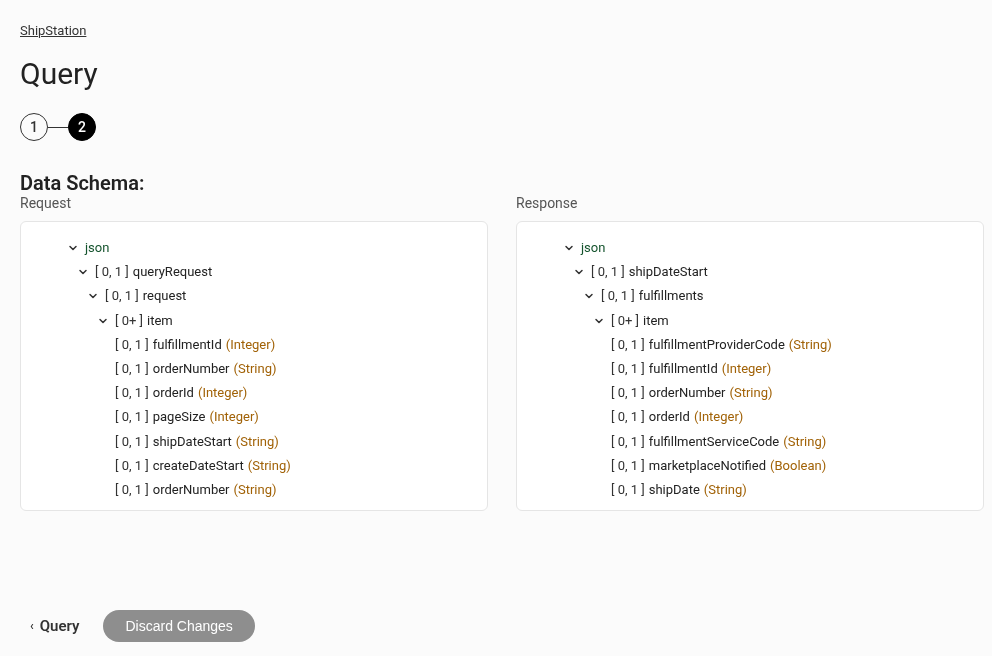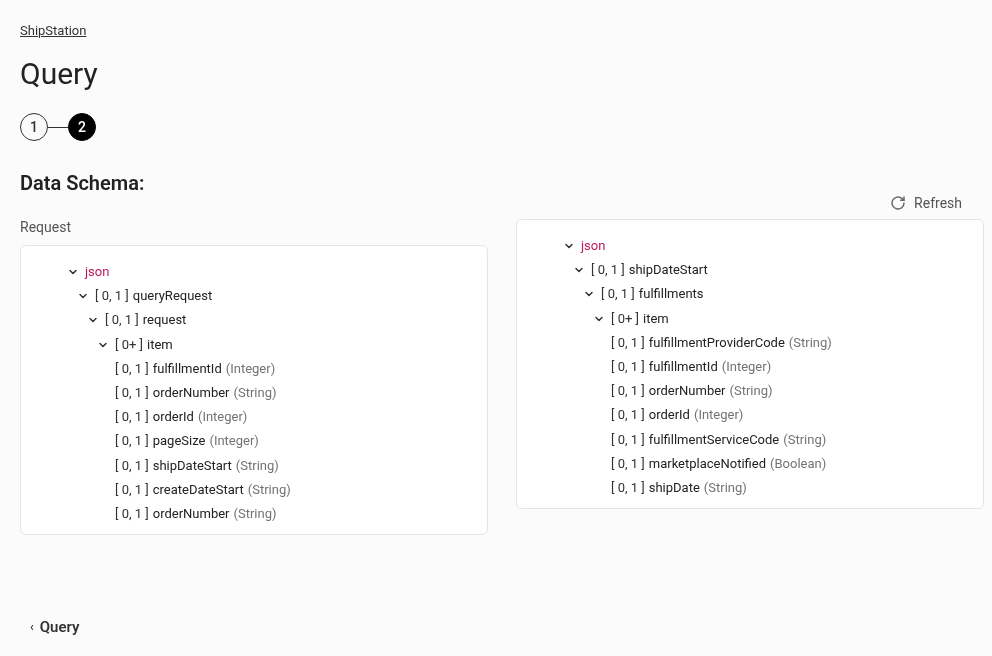--- a/index.html
+++ b/index.html
@@ -135,26 +135,26 @@
     }
     .cardinality {
       color: #333;
       margin-right: 4px;
     }
     .field-name {
       font-weight: 400;
       color: #222;
     }
     .field-type {
-      color: #737373;
+      color: #a16207;
       margin-left: 4px;
       font-weight: 400;
     }
     .root-label {
-      color: #be185d;
+      color: #14532d;
     }
     .indent-0 { padding-left: 44px; }
     .indent-1 { padding-left: 54px; }
     .indent-2 { padding-left: 64px; }
     .indent-3 { padding-left: 74px; }
     .indent-4 { padding-left: 94px; }
     .footer {
       position: absolute;
       bottom: 0;
       left: 0;
@@ -204,31 +204,20 @@
   <h1 class="page-title">Query</h1>
 
   <div class="stepper">
     <div class="step step-inactive">1</div>
     <div class="step-line"></div>
     <div class="step step-active">2</div>
   </div>
 
   <div class="section-title">Data Schema:</div>
 
-  <div class="refresh-row">
-    <div class="refresh-btn">
-      <span class="refresh-icon">
-        <svg viewBox="0 0 24 24" fill="none" stroke="#666" stroke-width="2.2" stroke-linecap="round" stroke-linejoin="round">
-          <path d="M21 12a9 9 0 1 1-3.2-6.9L21 8"></path>
-          <polyline points="21 3 21 8 16 8"></polyline>
-        </svg>
-      </span>
-      <span>Refresh</span>
-    </div>
-  </div>
 
   <div class="schema-columns">
     <div class="schema-col">
       <div class="col-header">Request</div>
       <div class="schema-box">
         <div class="tree" id="request-tree">
             <div class="tree-row indent-0">
               <span class="chevron">
                 <svg viewBox="0 0 10 10" fill="none" stroke="#333" stroke-width="1.5" stroke-linecap="round" stroke-linejoin="round">
                   <polyline points="2 3.5 5 6.5 8 3.5"></polyline>
@@ -295,20 +284,21 @@
             </div>
             <div class="tree-row indent-4">
               <span class="cardinality">[ 0, 1 ] </span>
               <span class="field-name">orderNumber</span>
               <span class="field-type">(String)</span>
             </div>
           </div>
       </div>
     </div>
     <div class="schema-col">
+      <div class="col-header">Response</div>
       <div class="schema-box">
         <div class="tree" id="response-tree">
             <div class="tree-row indent-0">
               <span class="chevron">
                 <svg viewBox="0 0 10 10" fill="none" stroke="#333" stroke-width="1.5" stroke-linecap="round" stroke-linejoin="round">
                   <polyline points="2 3.5 5 6.5 8 3.5"></polyline>
                 </svg>
               </span>
               <span class="root-label">json</span>
             </div>
@@ -378,13 +368,14 @@
       </div>
     </div>
   </div>
 </div>
 
 <div class="footer">
   <div class="back-btn">
     <span class="back-caret">‹</span>
     <span>Query</span>
   </div>
+  <button class="btn btn-secondary">Discard Changes</button>
 </div>
 
 </body></html>

